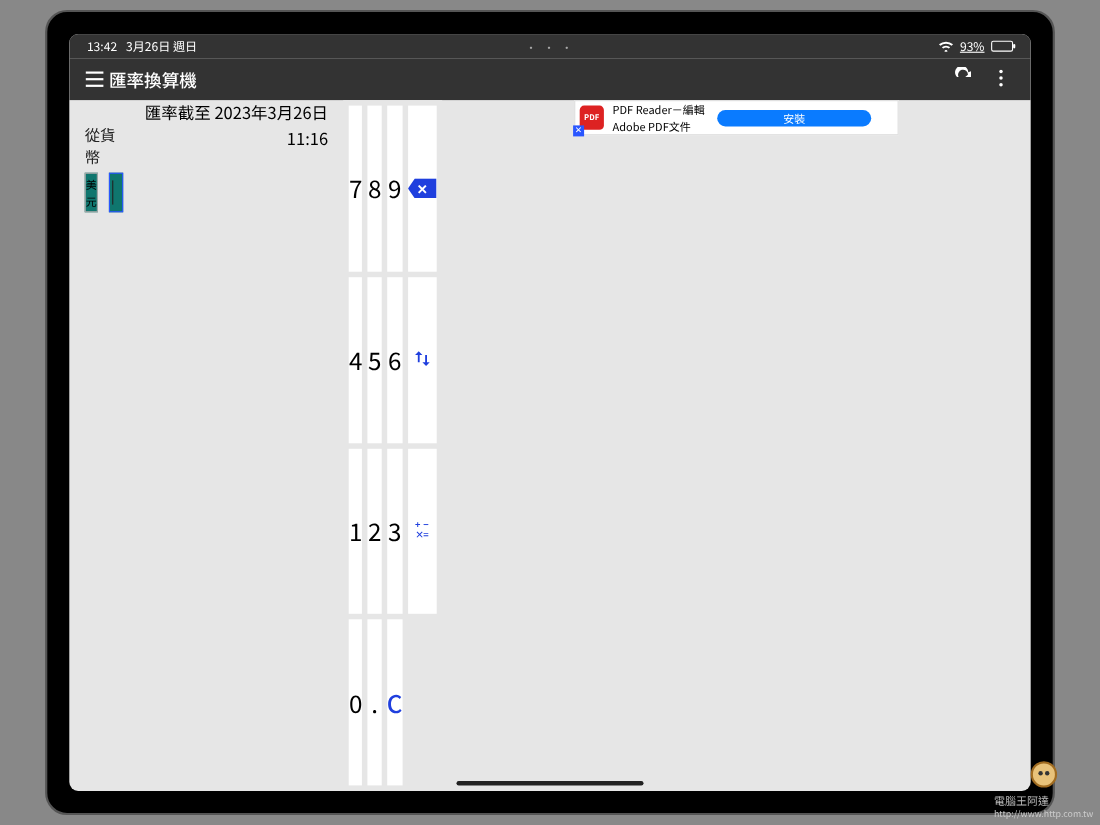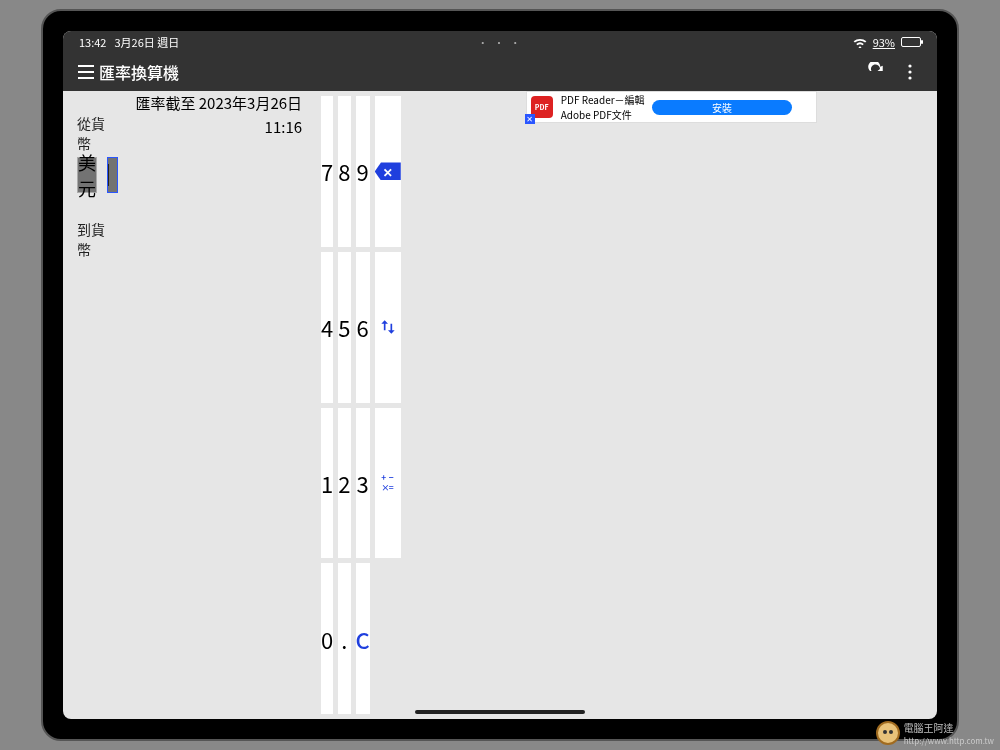--- a/index.html
+++ b/index.html
@@ -87,24 +87,24 @@
   flex-direction: row;
   padding: 0;
   overflow: hidden;
 }
 .form-area { padding: 22px 14px 4px 14px; }
 .form-row { display: flex; gap: 10px; margin-bottom: 26px; }
 .field-label {
   font-size: 14px; color: #222; margin-bottom: 4px;
 }
 .select-box, .input-box {
-  flex: 1; height: 36px; background: #737373;
+  flex: 1; height: 36px; background: #0f766e;
   border: 1px solid #aaa; display: flex;
   align-items: center; justify-content: center;
-  font-size: 18px;
+  font-size: 10px;
 }
 .input-box.focused { border: 1px solid #2a56ff; position: relative; }
 .input-box.focused::after {
   content: ""; position: absolute; right: 8px; top: 6px; bottom: 6px;
   width: 1px; background: #222;
 }
 .rate-info {
   text-align: right; padding: 0 14px 6px 0;
   font-size: 15px; line-height: 1.6;
 }
@@ -161,21 +161,21 @@
 }
 .home-indicator {
   position: absolute; bottom: 5px; left: 50%;
   transform: translateX(-50%);
   width: 170px; height: 4px; background: #222;
   border-radius: 4px;
 }
 .watermark {
   position: absolute; bottom: 4px; right: 6px;
   font-size: 10px; color: #bbb;
-  display: flex; align-items: center; gap: 4px;
+  display: flex; align-items: center; gap: 4px; flex-direction: column;
 }
 .watermark .face {
   width: 24px; height: 24px; border-radius: 50%;
   background: #e8c27a; border: 2px solid #a06b20;
   position: relative;
 }
 .watermark .face::before, .watermark .face::after {
   content: ""; position: absolute; width: 4px; height: 4px;
   background: #333; border-radius: 50%; top: 7px;
 }
@@ -230,21 +230,20 @@
       <div class="form-area">
         <div class="field-label">從貨幣</div>
         <div class="form-row">
           <div class="select-box">
               <span>美元</span>
             </div>
           <div class="input-box focused">
               <span></span>
             </div>
         </div>
-        <div class="field-label">到貨幣</div>
       </div>
       <div class="rate-info">
         <div>匯率截至 2023年3月26日 11:16</div>
       </div>
 
       <div class="keypad">
         <div class="key">7</div>
         <div class="key">8</div>
         <div class="key">9</div>
         <div class="key action">

